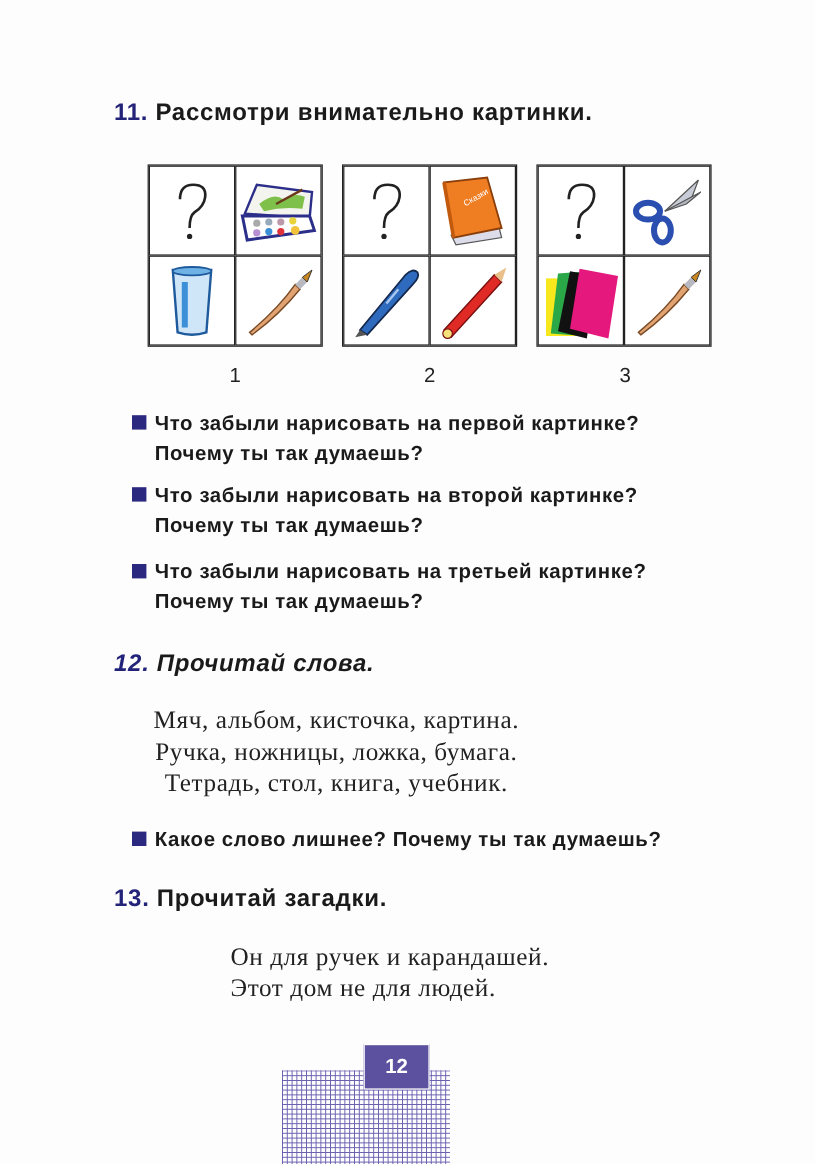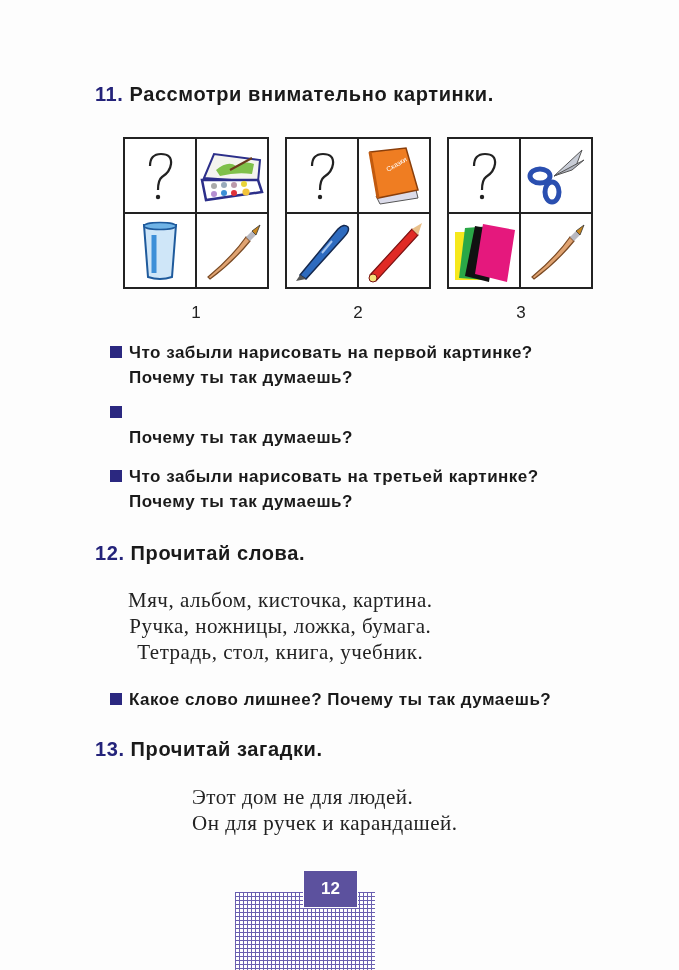--- a/index.html
+++ b/index.html
@@ -146,42 +146,42 @@
     </svg>
   </div>
 </div>
 <div class="pic-label" style="left:506px; top:303px;">3</div>
 
 <div class="abs bullet-line" style="left:110px; top:340px;">
   <div><span class="sq"></span><span>Что забыли нарисовать на первой картинке?</span></div>
   <div class="indent">Почему ты так думаешь?</div>
 </div>
 <div class="abs bullet-line" style="left:110px; top:400px;">
-  <div><span class="sq"></span></div>
+  <div><span class="sq"></span><span>Что забыли нарисовать на второй картинке?</span></div>
   <div class="indent">Почему ты так думаешь?</div>
 </div>
 <div class="abs bullet-line" style="left:110px; top:464px;">
   <div><span class="sq"></span><span>Что забыли нарисовать на третьей картинке?</span></div>
   <div class="indent">Почему ты так думаешь?</div>
 </div>
 
-<div class="abs task-head" style="left:95px; top:542px;">
+<div class="abs task-head" style="left:95px; top:542px;font-style:italic;">
   <span class="task-num">12.</span><span>Прочитай слова.</span>
 </div>
 <div class="abs serif" style="left:128px; top:587px;text-align:center;">
   <div>Мяч, альбом, кисточка, картина.</div>
   <div>Ручка, ножницы, ложка, бумага.</div>
   <div>Тетрадь, стол, книга, учебник.</div>
 </div>
 <div class="abs bullet-line" style="left:110px; top:687px;">
   <span class="sq"></span><span>Какое слово лишнее? Почему ты так думаешь?</span>
 </div>
 
 <div class="abs task-head" style="left:95px; top:738px;">
   <span class="task-num">13.</span><span>Прочитай загадки.</span>
 </div>
 <div class="abs serif" style="left:192px; top:784px;">
+  <div>Он для ручек и карандашей.</div>
   <div>Этот дом не для людей.</div>
-  <div>Он для ручек и карандашей.</div>
 </div>
 
 <div class="grid-paper"></div>
 <div class="page-num">12</div>
 
 </body></html>

